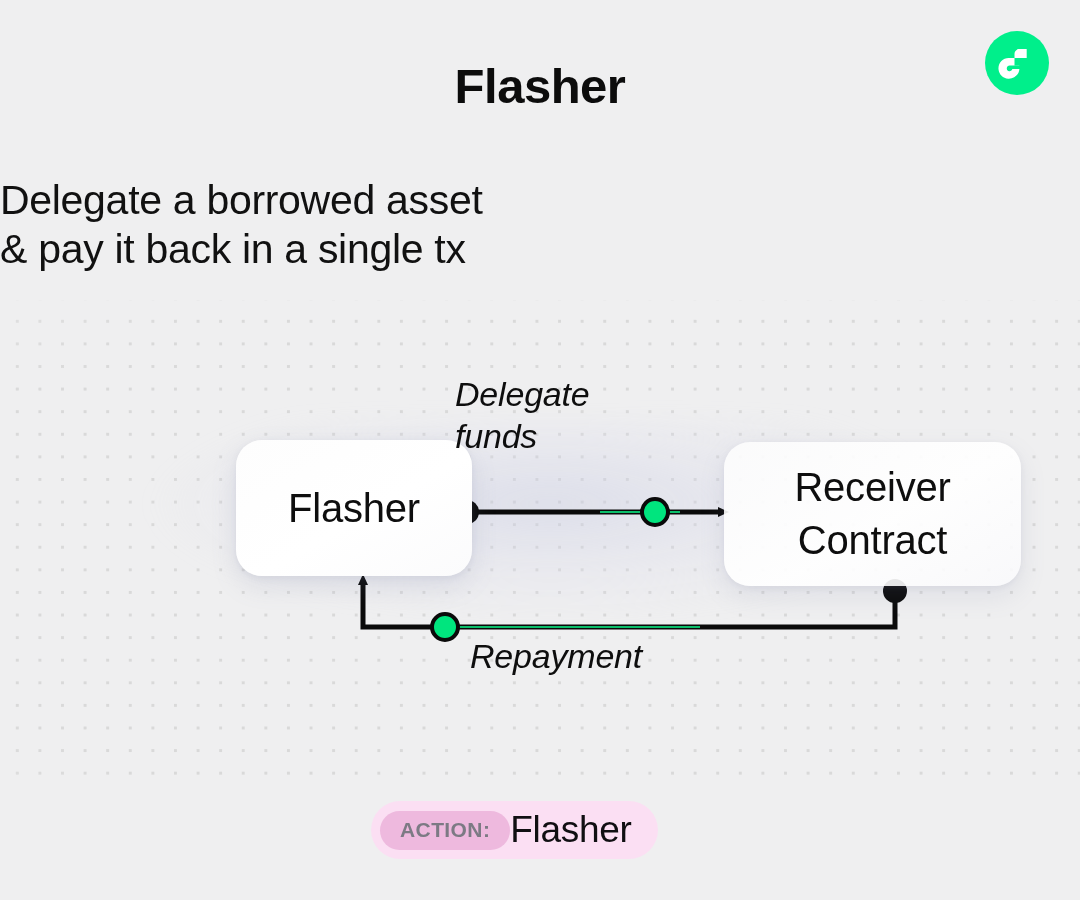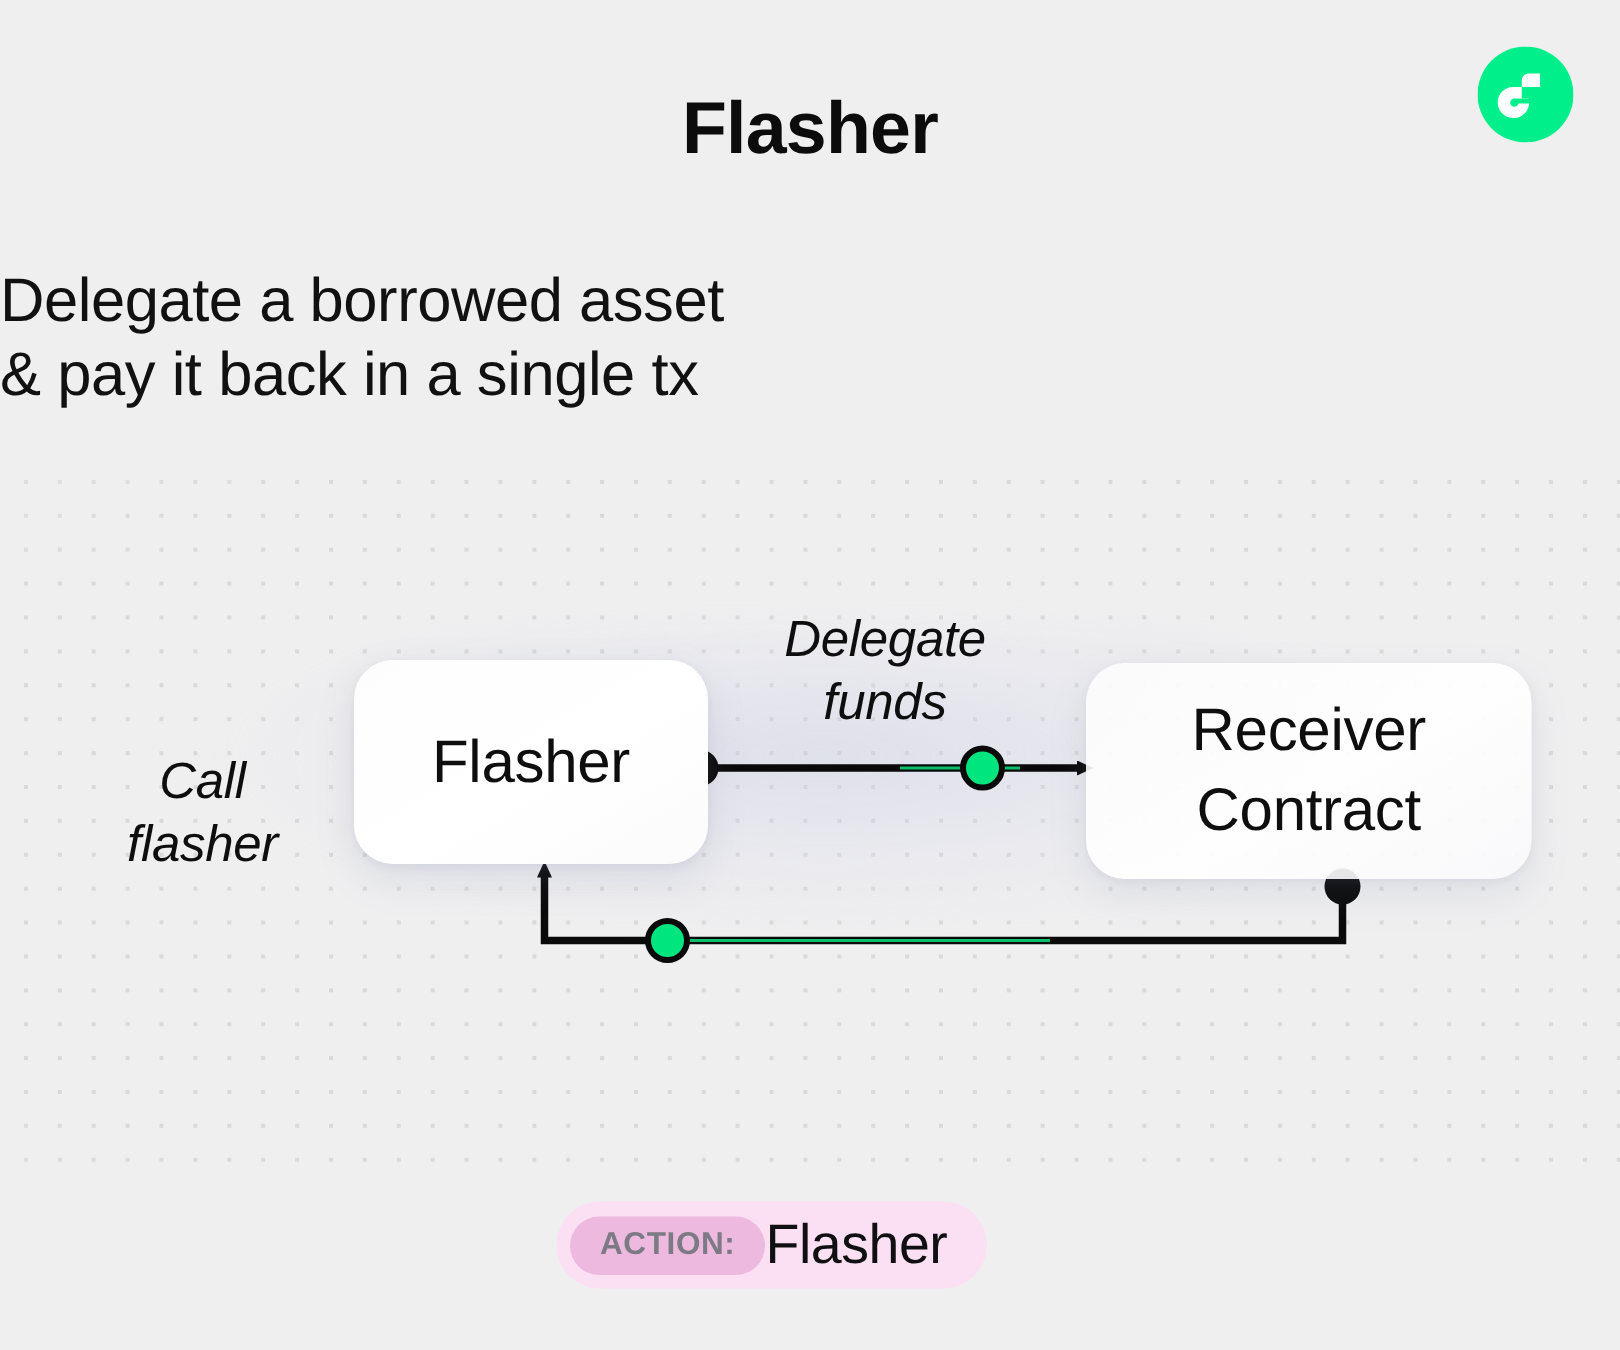--- a/index.html
+++ b/index.html
@@ -76,23 +76,22 @@
     box-shadow:0 10px 26px rgba(120,125,160,.14), 0 2px 6px rgba(120,125,160,.09);
     font-size:40px;
     line-height:53px;
     white-space:pre-line;
   }
 
   
   .edge-label{
     position:absolute;
     font-style:italic;font-weight:400;color:#0e0e0e;
-    text-align:center;white-space:pre-line;
+    text-align:left;white-space:pre-line;
     letter-spacing:-0.2px;
-    margin-top:32px;
   }
   .lbl-call{left:40px;top:168px;width:190px;font-size:34px;line-height:42px;}
   .lbl-delegate{left:455px;top:73px;width:270px;font-size:34px;line-height:42px;}
   .lbl-repay{left:470px;top:337px;width:265px;font-size:34px;}
 
   
   .wires{position:absolute;inset:0;width:1080px;height:480px;overflow:visible;}
 
   
   .badge{
@@ -163,24 +162,23 @@
 
     <div class="node node-flasher">
       <span>Flasher</span>
     </div>
 
     <div class="node node-receiver">
       <span>Receiver
 Contract</span>
     </div>
 
-    <div class="edge-label lbl-call">Call
-flasher</div>
     <div class="edge-label lbl-delegate">Delegate
 funds</div>
+    <div class="edge-label lbl-repay">Repayment</div>
   </div>
 
   <div class="badge">
     <span class="badge-tag">ACTION:</span>
     <span class="badge-value">Flasher</span>
   </div>
 
 </div>
 
 </body></html>

